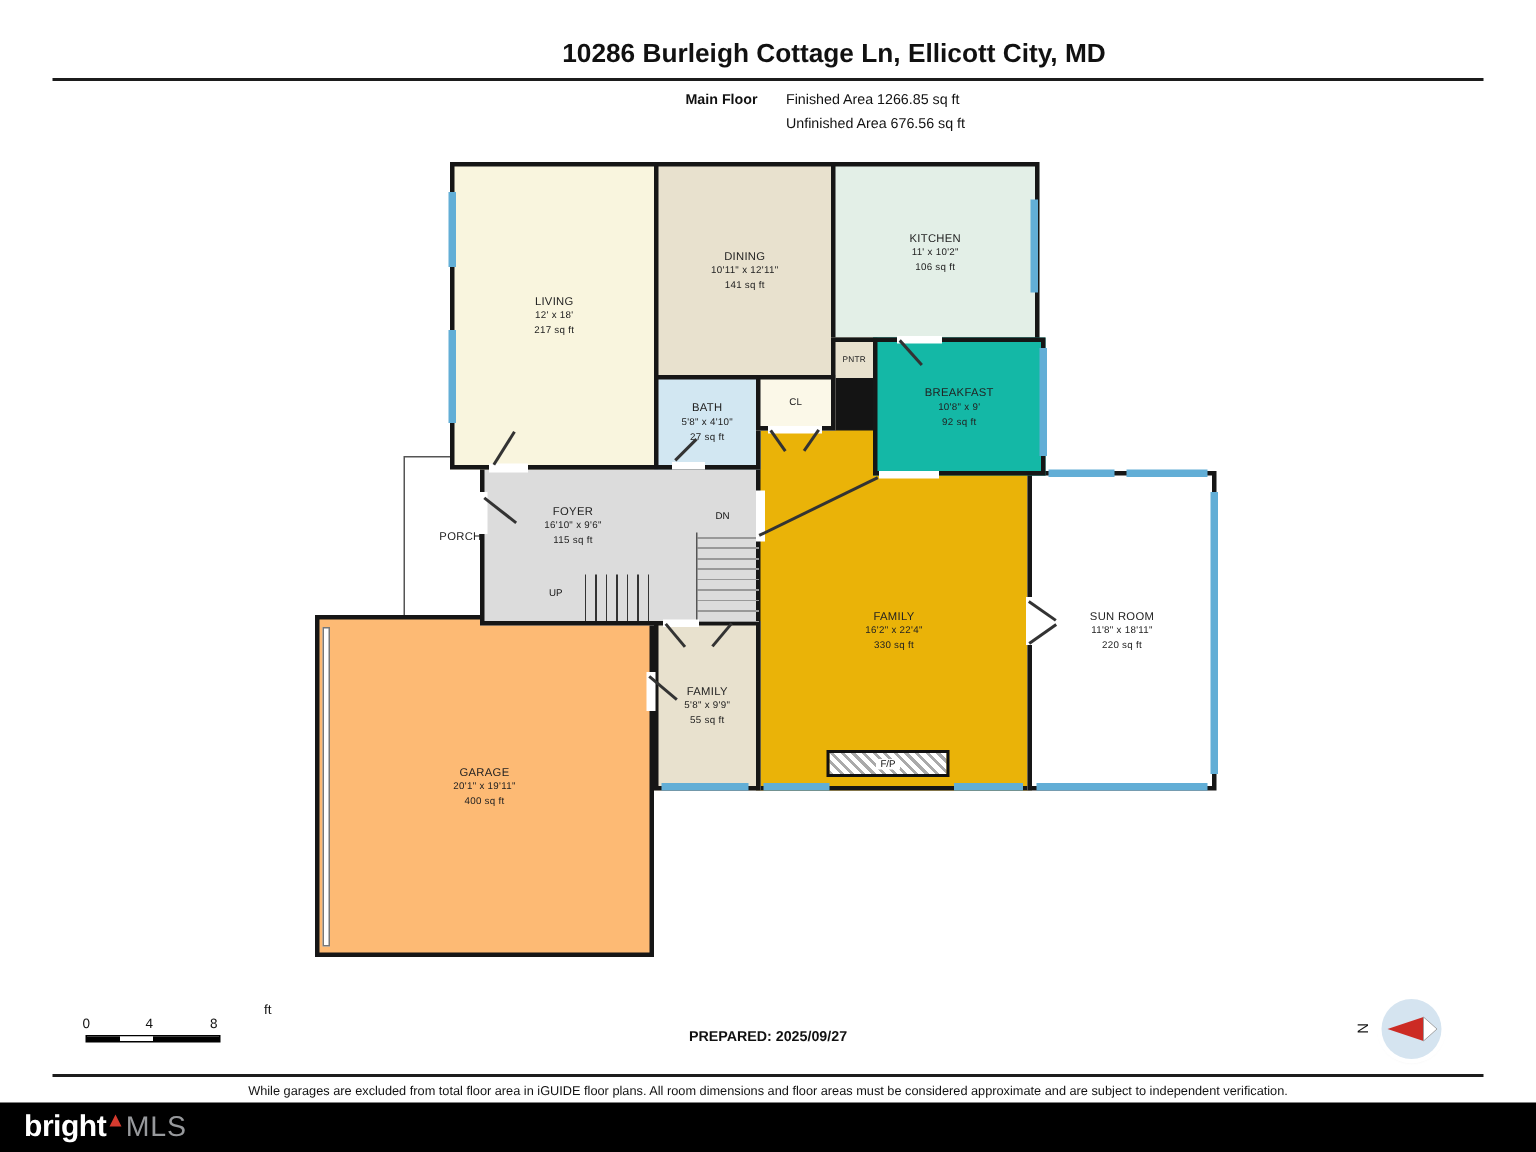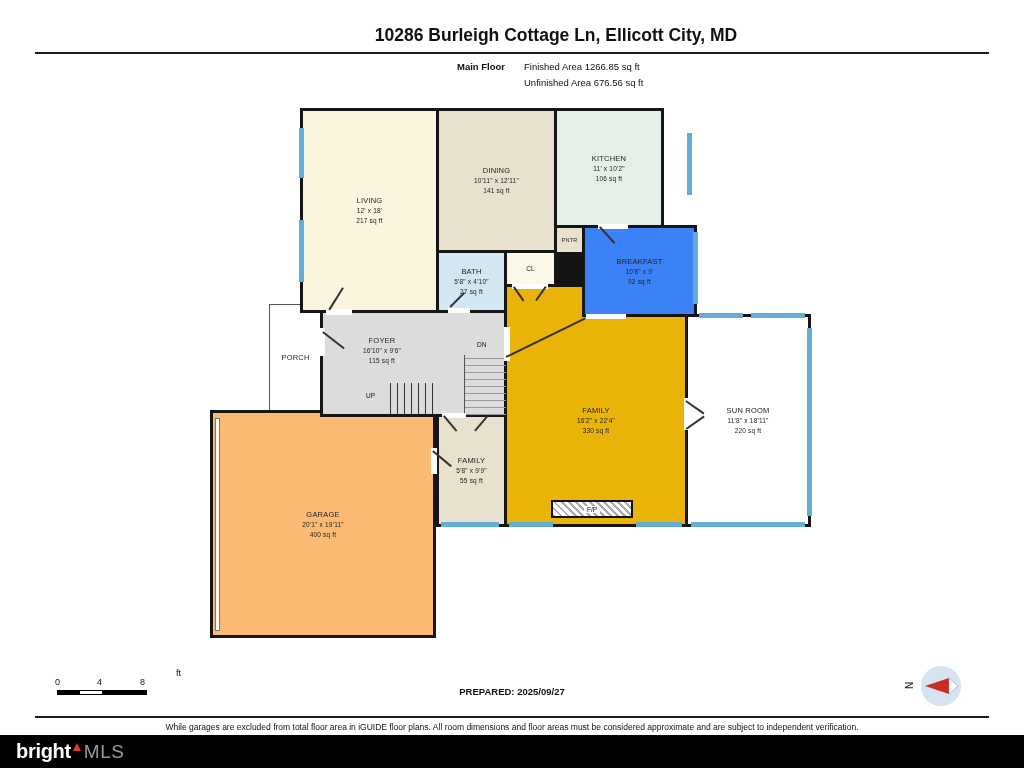--- a/index.html
+++ b/index.html
@@ -43,21 +43,21 @@
 <body>
 
 <div id="page">
 
   <div class="title">10286 Burleigh Cottage Ln, Ellicott City, MD</div>
   <div class="rule" style="top:52px;"></div>
   <div class="floor-label">Main Floor</div>
   <div class="area-line" style="top:61px;">Finished Area 1266.85 sq ft</div>
   <div class="area-line" style="top:77px;">Unfinished Area 676.56 sq ft</div>
 
-  <div class="room room--thin" style="left:269px;top:304px;width:53px;height:108px;background:#fff;">
+  <div class="room room--thin" style="left:269px;top:304px;width:53px;height:108px;background:#fff;justify-content:flex-end;">
     <div class="rlbl">
         <div class="nm">PORCH</div>
       </div>
   </div>
 
   <div class="room" style="left:210px;top:410px;width:226px;height:228px;background:#fdba74;">
     <div class="rlbl">
       <div class="nm">GARAGE</div>
       <div>20'1" x 19'11"</div>
       <div>400 sq ft</div>
@@ -81,21 +81,21 @@
   </div>
 
   <div class="room" style="left:436px;top:108px;width:121px;height:145px;background:#e8e1ce;">
     <div class="rlbl">
       <div class="nm">DINING</div>
       <div>10'11" x 12'11"</div>
       <div>141 sq ft</div>
     </div>
   </div>
 
-  <div class="room" style="left:554px;top:108px;width:110px;height:120px;background:#e3efe7;">
+  <div class="room" style="left:554px;top:108px;width:139px;height:120px;background:#e3efe7;">
     <div class="rlbl">
       <div class="nm">KITCHEN</div>
       <div>11' x 10'2"</div>
       <div>106 sq ft</div>
     </div>
   </div>
 
   <div class="room" style="left:504px;top:284px;width:184px;height:243px;background:#eab308;">
     <div class="rlbl" style="margin-top:30px;">
       <div class="nm">FAMILY</div>
@@ -119,21 +119,21 @@
       <div>220 sq ft</div>
     </div>
   </div>
 
   <div class="room" style="left:554px;top:225px;width:31px;height:30px;background:#e8e1ce;">
     <div class="rlbl" style="font-size:5.5px;">PNTR</div>
   </div>
 
   <div class="chimney"></div>
 
-  <div class="room" style="left:582px;top:225px;width:115px;height:92px;background:#3b82f6;">
+  <div class="room" style="left:582px;top:225px;width:115px;height:92px;background:#14b8a6;">
     <div class="rlbl">
       <div class="nm">BREAKFAST</div>
       <div>10'8" x 9'</div>
       <div>92 sq ft</div>
     </div>
   </div>
 
   <div class="room" style="left:436px;top:250px;width:71px;height:63px;background:#d2e7f2;">
     <div class="rlbl">
       <div class="nm">BATH</div>

